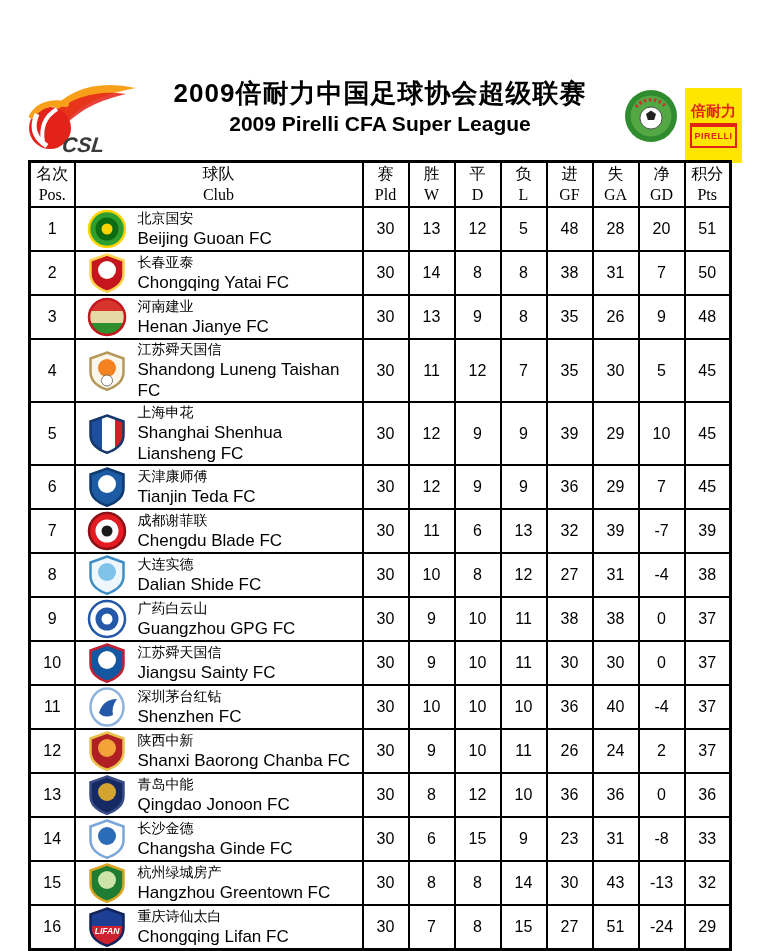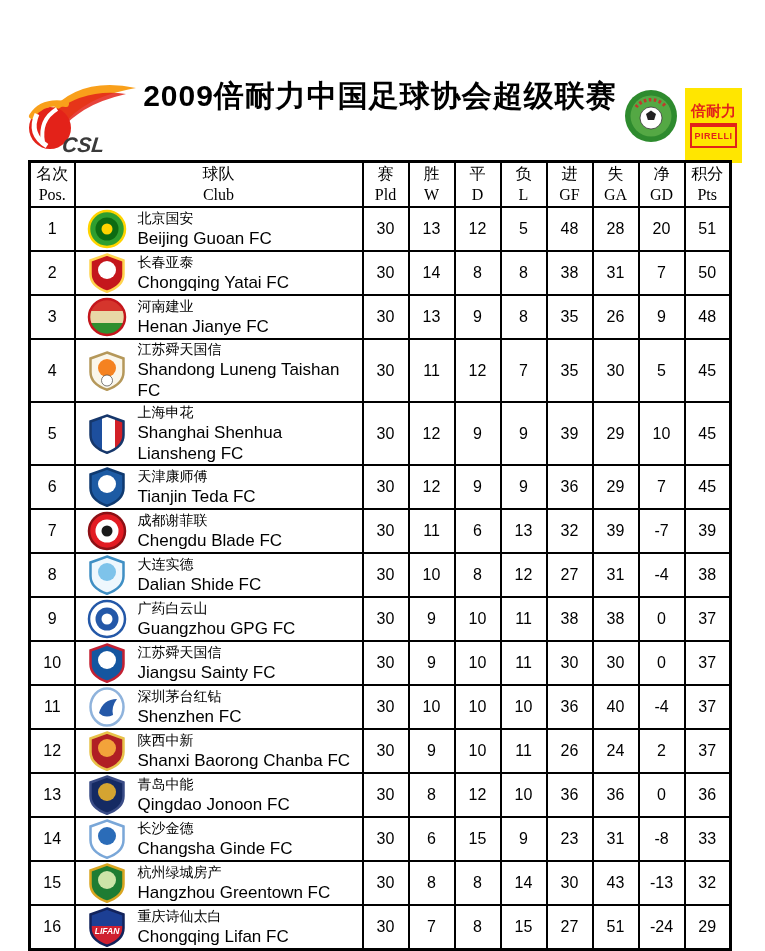--- a/index.html
+++ b/index.html
@@ -3,21 +3,21 @@
 <meta charset="utf-8">
 <style>
   html,body{margin:0;padding:0;background:#ffffff;}
   body{width:765px;height:951px;font-family:"Liberation Sans",sans-serif;color:#000;}
   .page{position:relative;width:765px;height:951px;background:#fff;overflow:hidden;}
 
   
   .masthead{position:absolute;top:0;left:0;width:765px;height:160px;}
   .csl-logo{position:absolute;left:20px;top:72px;width:120px;height:86px;}
   .titles{position:absolute;left:140px;right:145px;top:78px;text-align:center;}
-  .title-cn{font-size:30px;font-weight:bold;letter-spacing:1px;line-height:1.2;white-space:nowrap;}
+  .title-cn{font-size:26px;font-weight:bold;letter-spacing:1px;line-height:1.2;white-space:nowrap;}
   .title-en{font-size:21px;font-weight:bold;margin-top:3px;}
   .cfa-badge{position:absolute;right:87px;top:89px;width:54px;height:54px;}
   .pirelli{position:absolute;right:23px;top:88px;width:57px;height:75px;background:#ffe600;
            display:flex;flex-direction:column;align-items:center;justify-content:center;box-sizing:border-box;}
   .pirelli-cn{color:#e2231a;font-weight:bold;font-size:15px;line-height:1.1;}
   .pirelli-en{margin-top:3px;color:#e2231a;font-weight:bold;font-size:9px;letter-spacing:.5px;
               border:2px solid #e2231a;border-top:4px solid #e2231a;padding:4px 2px;line-height:1.25;}
 
   
   table.league{position:absolute;top:160px;left:28px;border-collapse:collapse;table-layout:fixed;
@@ -52,20 +52,21 @@
         <circle cx="30" cy="56" r="21" fill="#e32219"></circle>
         <path d="M12 44 Q22 28 46 32" stroke="#f9a01b" stroke-width="6" fill="none" stroke-linecap="round"></path>
         <path d="M17 42 Q8 62 27 74" stroke="#ffffff" stroke-width="5" fill="none"></path>
         <path d="M37 37 Q19 48 23 70" stroke="#ffffff" stroke-width="4" fill="none"></path>
         <text x="50" y="80" font-size="21" font-style="italic" font-weight="bold" fill="#3a3a3a" font-family="Liberation Sans, sans-serif" transform="skewX(-6)">CSL</text>
       </svg>
     </div>
 
     <div class="titles">
       <div class="title-cn">2009倍耐力中国足球协会超级联赛</div>
+      <div class="title-en">2009 Pirelli CFA Super League</div>
     </div>
 
     <div class="cfa-badge">
       <svg width="54" height="54" viewBox="0 0 54 54">
         <circle cx="27" cy="27" r="26" fill="#2e8b2e"></circle>
         <circle cx="27" cy="27" r="20.5" fill="#54a844"></circle>
         <path d="M12 18 A19 19 0 0 1 42 18" stroke="#c0392b" stroke-width="3.5" fill="none" stroke-dasharray="2.5 2.5"></path>
         <circle cx="27" cy="29" r="11" fill="#ffffff" stroke="#333333" stroke-width="0.8"></circle>
         <path d="M27 21.5 l5 3.6 -1.9 5.9 h-6.2 L22 25.1 Z" fill="#222222"></path>
       </svg>

